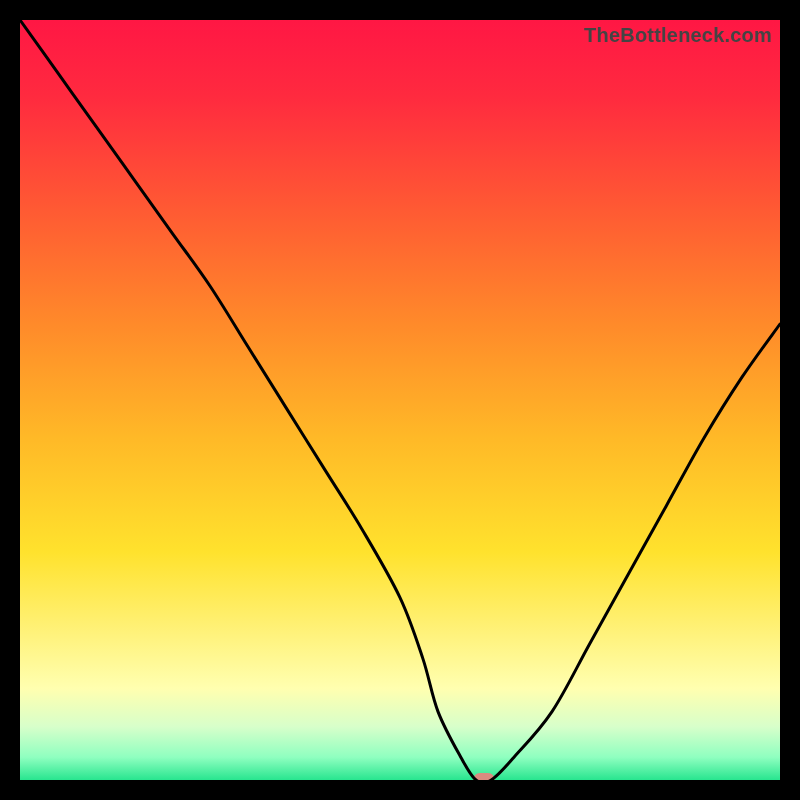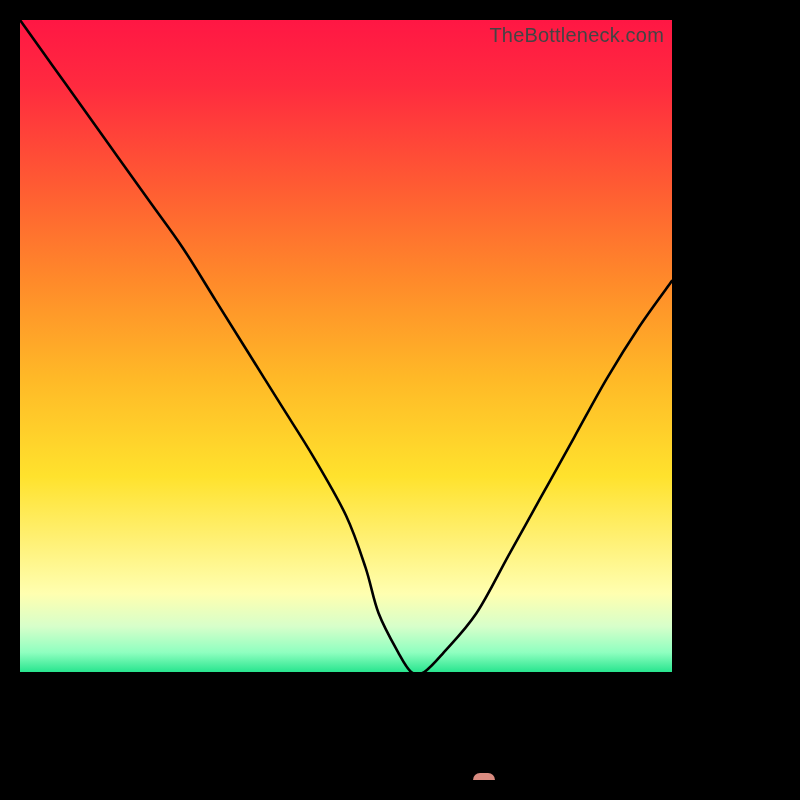--- a/index.html
+++ b/index.html
@@ -12,23 +12,24 @@
     width: 800px;
     height: 800px;
     position: relative;
     background: #000;
     box-sizing: border-box;
   }
   .plot-area {
     position: absolute;
     left: 20px;
     top: 20px;
-    width: 652px;
+    width: 760px;
     height: 760px;
     overflow: hidden;
+    font-weight: bold;
   }
   .gradient-bg {
     position: absolute;
     inset: 0;
   }
   .watermark {
     position: absolute;
     top: 4px;
     right: 8px;
     color: #444;

